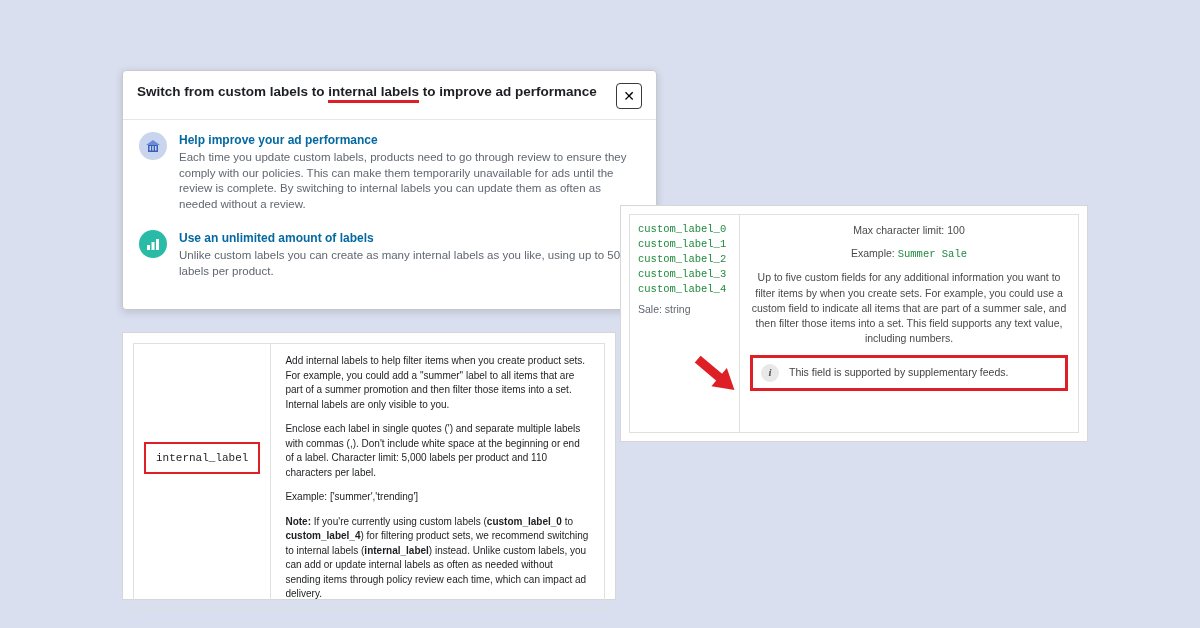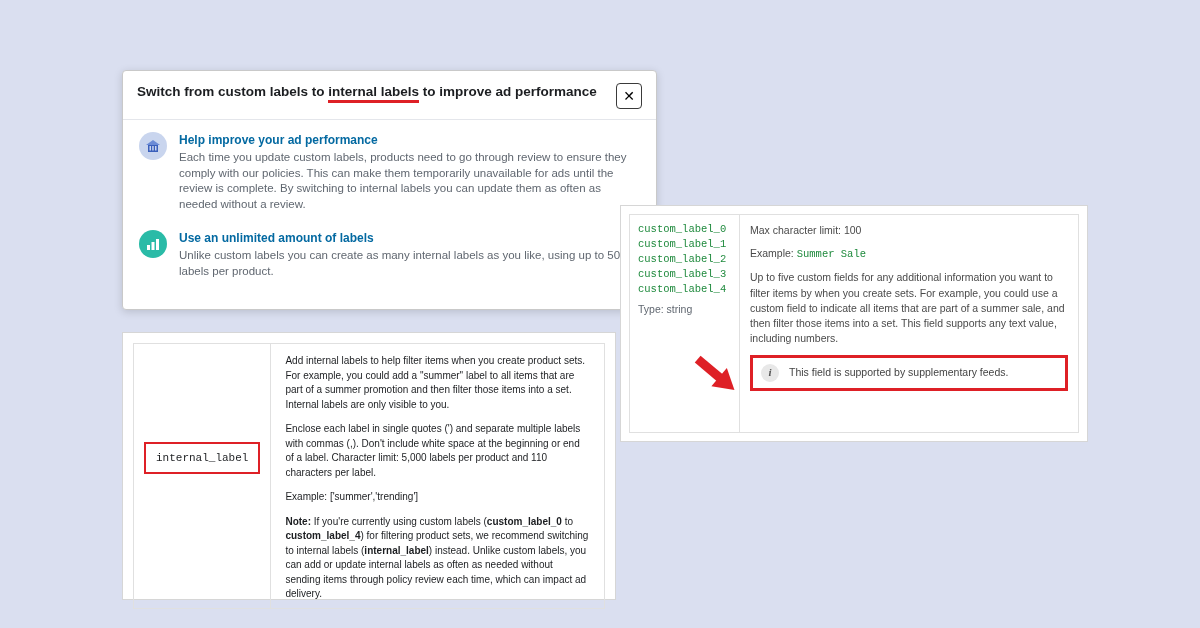--- a/index.html
+++ b/index.html
@@ -161,20 +161,21 @@
     margin-top: 8px;
     font-family: -apple-system, sans-serif;
   }
   .right-right {
     flex: 1;
     padding: 8px 10px 8px 10px;
     font-size: 10.5px;
     color: #4a4a4a;
     line-height: 1.45;
     position: relative;
+    text-align: center;
   }
   .right-right p { margin-bottom: 8px; }
   .example-mono {
     font-family: "Courier New", monospace;
     color: #1f8a3d;
   }
   .info-callout {
     border: 3px solid #de2026;
     padding: 6px 8px;
     margin-top: 8px;
@@ -270,21 +271,21 @@
 </div>
 
 <div class="right-panel">
   <div class="right-inner">
     <div class="right-left">
       <div class="label-item">custom_label_0</div>
       <div class="label-item">custom_label_1</div>
       <div class="label-item">custom_label_2</div>
       <div class="label-item">custom_label_3</div>
       <div class="label-item">custom_label_4</div>
-      <div class="type-line">Type: string</div>
+      <div class="type-line">Sale: string</div>
     </div>
     <div class="right-right">
       <p>Max character limit: 100</p>
       <p>
         <span>Example: </span><span class="example-mono">Summer Sale</span>
       </p>
       <p>Up to five custom fields for any additional information you want to filter items by when you create sets. For example, you could use a custom field to indicate all items that are part of a summer sale, and then filter those items into a set. This field supports any text value, including numbers.</p>
       <div class="info-callout">
         <div class="info-icon-circle">i</div>
         <span>This field is supported by supplementary feeds.</span>

